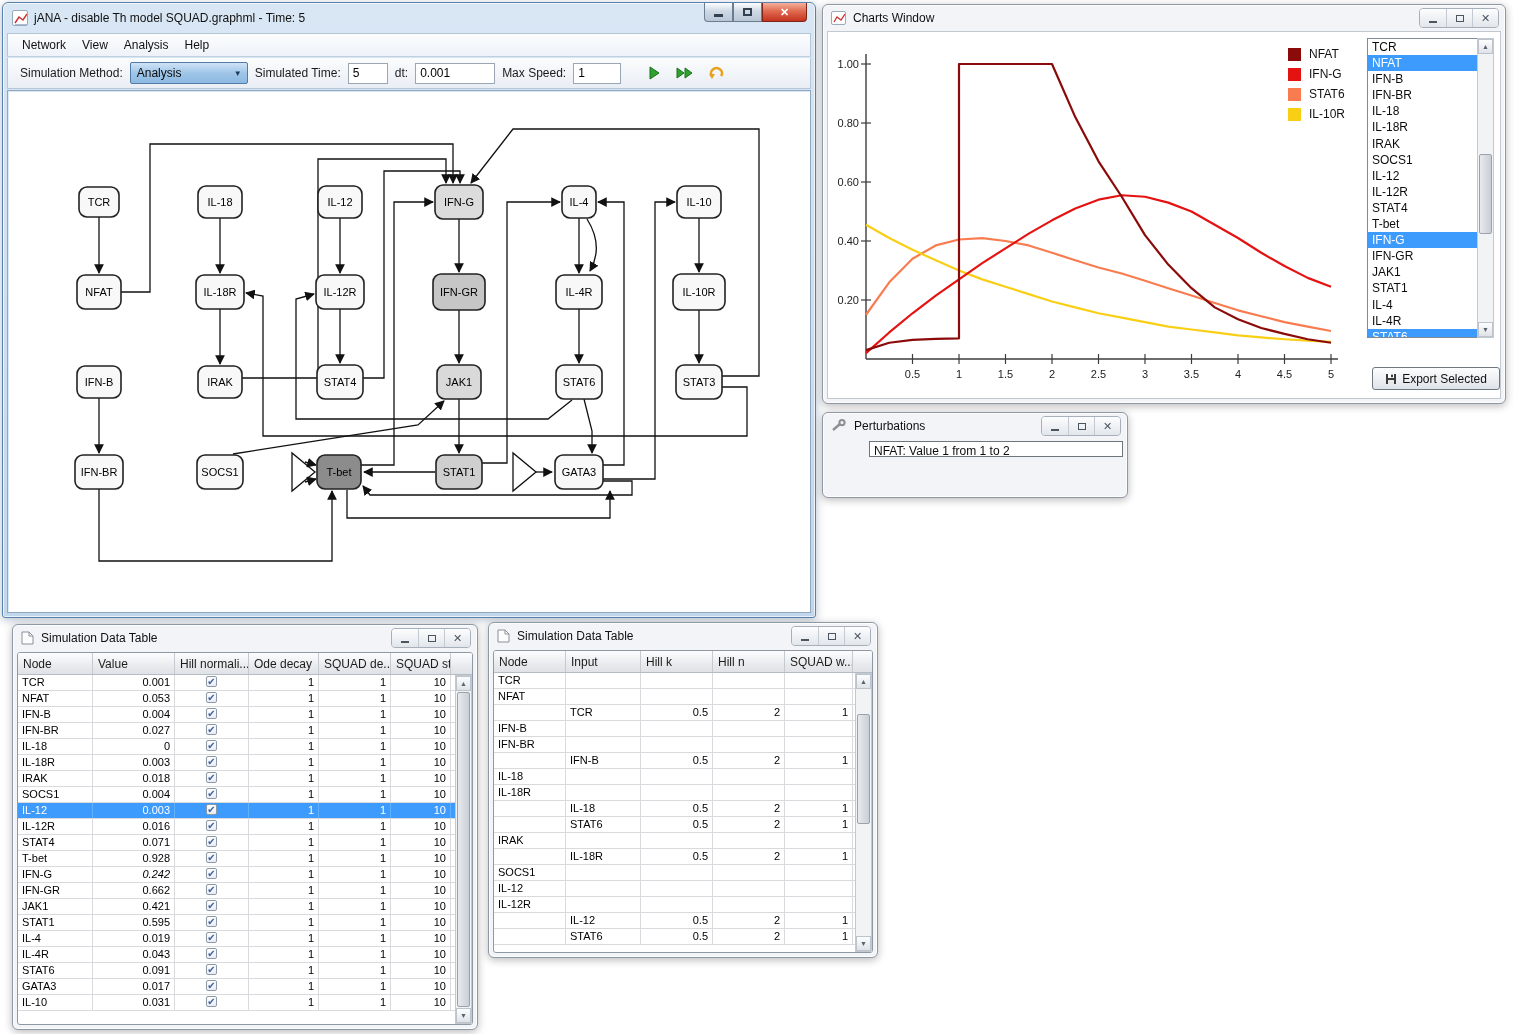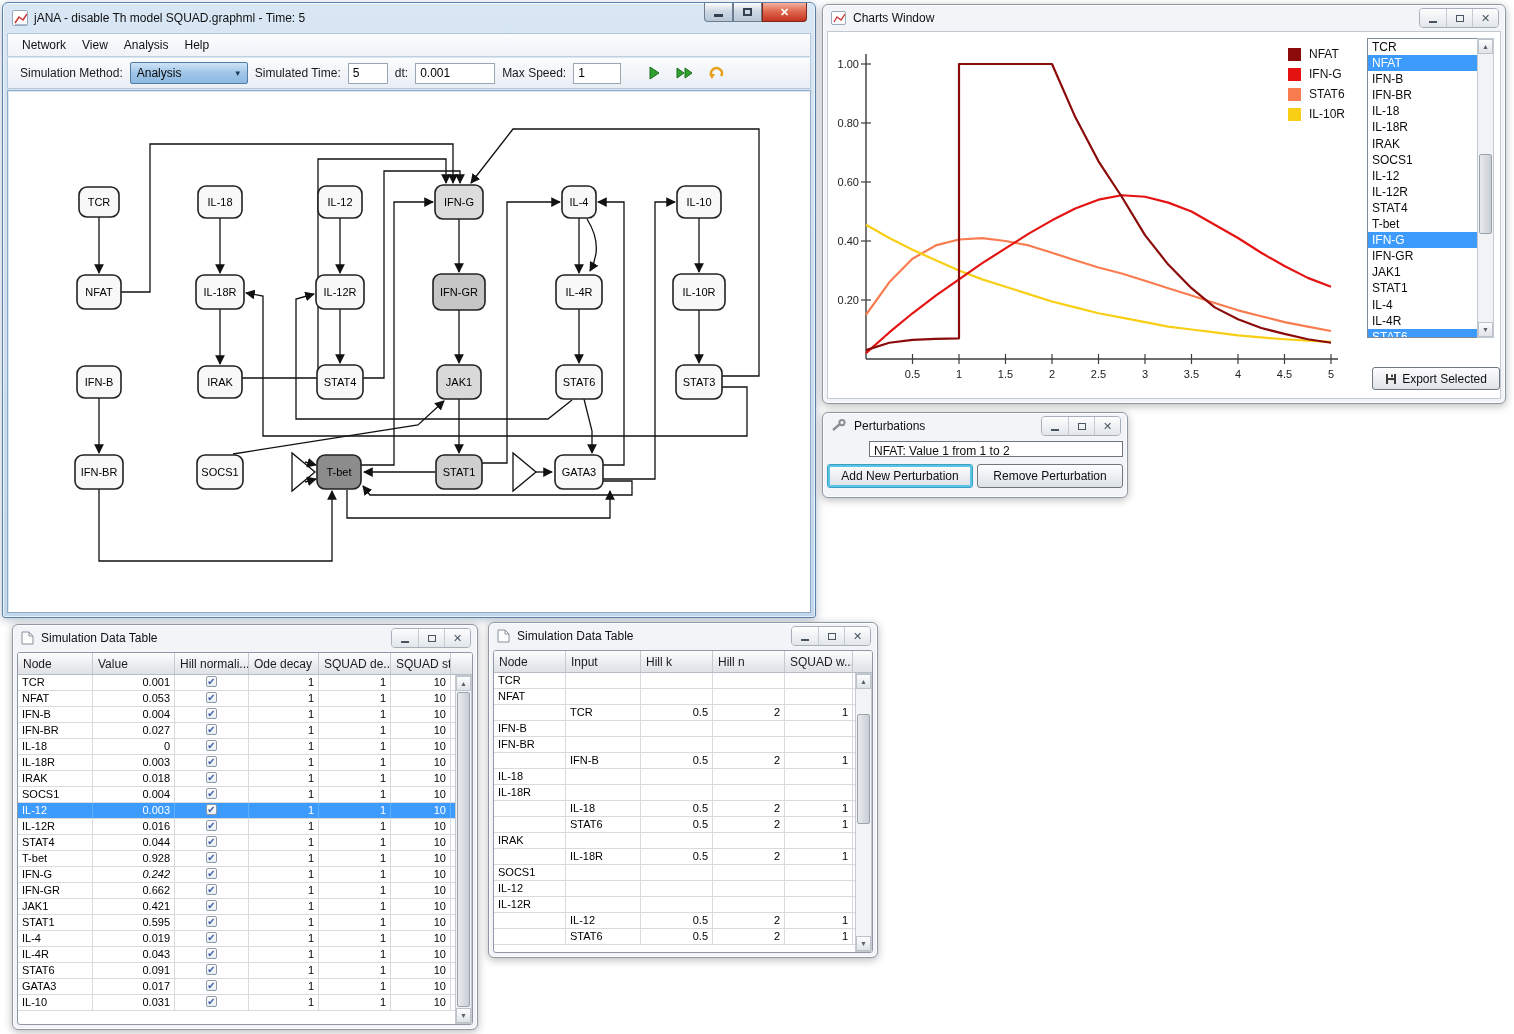--- a/index.html
+++ b/index.html
@@ -405,24 +405,20 @@
         </div>
       <div class="ibtn">
           <div class="glyph-max"></div>
         </div>
       <div class="ibtn">✕</div>
     </div>
   </div>
   <div id="pert-list">
     <div class="pert-item">NFAT: Value 1 from 1 to 2</div>
   </div>
-  <div class="pert-btnrow">
-    <button class="pbtn focused">Add New Perturbation</button>
-    <button class="pbtn">Remove Perturbation</button>
-  </div>
 </div>
 
 <div class="iwin" id="table1-win">
   <div class="ititle">
     <svg width="13" height="14">
         <path d="M1,1 h7 l4,4 v8 h-11 z" fill="#fdfdfd" stroke="#8a929b"></path>
         <path d="M8,1 v4 h4" fill="none" stroke="#8a929b"></path>
       </svg>
     <span class="ttl">Simulation Data Table</span>
     <div class="ibtns">
@@ -520,21 +516,21 @@
         <div class="trow">
           <div class="td" style="width: 75px;">IL-12R</div>
           <div class="td num" style="width: 82px;">0.016</div>
           <div class="td ctr" style="width: 74px;"><span class="cb">✔</span></div>
           <div class="td num" style="width: 70px;">1</div>
           <div class="td num" style="width: 72px;">1</div>
           <div class="td num" style="width: 60px;">10</div>
         </div>
         <div class="trow">
           <div class="td" style="width: 75px;">STAT4</div>
-          <div class="td num" style="width: 82px;">0.044</div>
+          <div class="td num" style="width: 82px;">0.071</div>
           <div class="td ctr" style="width: 74px;"><span class="cb">✔</span></div>
           <div class="td num" style="width: 70px;">1</div>
           <div class="td num" style="width: 72px;">1</div>
           <div class="td num" style="width: 60px;">10</div>
         </div>
         <div class="trow">
           <div class="td" style="width: 75px;">T-bet</div>
           <div class="td num" style="width: 82px;">0.928</div>
           <div class="td ctr" style="width: 74px;"><span class="cb">✔</span></div>
           <div class="td num" style="width: 70px;">1</div>

